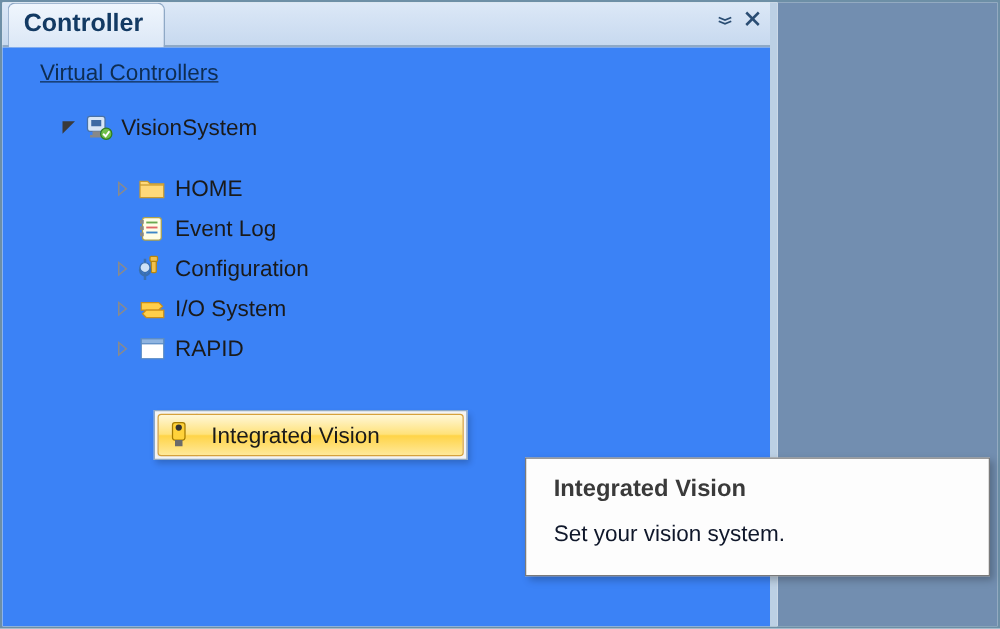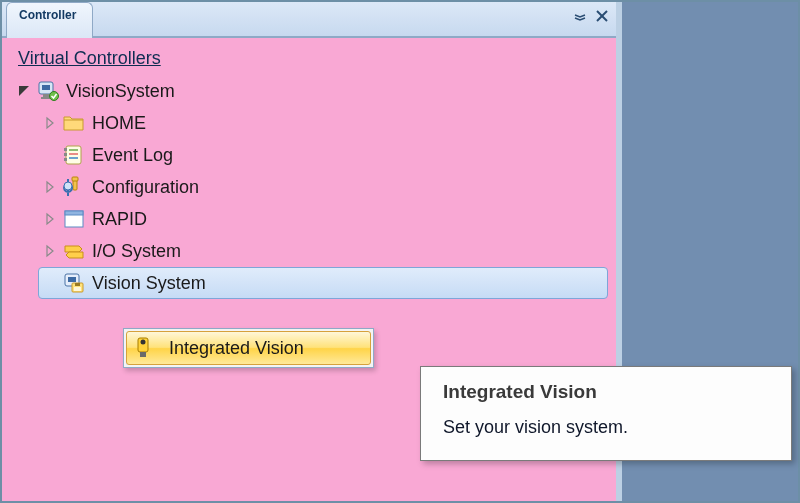--- a/index.html
+++ b/index.html
@@ -38,45 +38,45 @@
     left: 4px; top: 0;
     height: 36px;
     background: linear-gradient(#f0f6fd 0%, #dbe7f6 100%);
     border: 1px solid #8fa9c6;
     border-bottom: none;
     border-top-left-radius: 6px;
     border-top-right-radius: 6px;
     padding: 5px 16px 0 12px;
     font-weight: bold;
     color: #133a63;
-    font-size: 12px;
+    font-size: 20px;
   }
   .tab-tools {
     position: absolute;
     right: 8px; top: 7px;
     display: flex;
     gap: 10px;
     color: #2a4d73;
   }
   .tab-tools span { cursor: pointer; font-size: 16px; line-height: 16px; }
   
   .tree-container {
     flex: 1;
-    background: #f9a8d4;
-    padding: 10px 8px 0 10px;
+    background: #3b82f6;
+    padding: 10px 8px 0 24px;
     position: relative;
     overflow: visible;
   }
   .vc-header {
     color: #0e2d52;
     text-decoration: underline;
     font-size: 18px;
     margin: 0 0 6px 6px;
   }
-  .tree { list-style: none; margin: 0; padding: 0; text-align: center; }
+  .tree { list-style: none; margin: 17px; padding: 0; text-align: center; }
   .tree li { list-style: none; }
   .row {
     display: flex;
     align-items: center;
     height: 32px;
     padding: 0 4px;
     white-space: nowrap;
   }
   .row.selected {
     background: linear-gradient(#e0ecfb, #c6dbf5);
@@ -258,61 +258,46 @@
             </li>
 
             <li>
               <div class="row">
                 <span class="exp">
                   <svg width="10" height="10">
                       <polygon points="2,0 8,5 2,10" fill="none" stroke="#8a8a8a" stroke-width="1.2"></polygon>
                     </svg>
                 </span>
                 <span class="icon-slot">
+                  <svg width="22" height="22">
+                    <path d="M2 6 h14 l3 3 -3 3 h-14 z" fill="#ffcf4a" stroke="#c98f1a"></path>
+                    <path d="M20 12 h-14 l-3 3 3 3 h14 z" fill="#ffcf4a" stroke="#c98f1a"></path>
+                  </svg>
+                </span>
+                <span class="label">I/O System</span>
+              </div>
+            </li>
+
+            <li>
+              <div class="row">
+                <span class="exp">
+                  <svg width="10" height="10">
+                      <polygon points="2,0 8,5 2,10" fill="none" stroke="#8a8a8a" stroke-width="1.2"></polygon>
+                    </svg>
+                </span>
+                <span class="icon-slot">
                   <svg width="20" height="18">
                     <rect x="1" y="1" width="18" height="16" fill="#fff" stroke="#5a8bc4"></rect>
                     <rect x="1" y="1" width="18" height="4" fill="#8fb4e0" stroke="#5a8bc4"></rect>
                   </svg>
                 </span>
                 <span class="label">RAPID</span>
               </div>
             </li>
 
-            <li>
-              <div class="row">
-                <span class="exp">
-                  <svg width="10" height="10">
-                      <polygon points="2,0 8,5 2,10" fill="none" stroke="#8a8a8a" stroke-width="1.2"></polygon>
-                    </svg>
-                </span>
-                <span class="icon-slot">
-                  <svg width="22" height="22">
-                    <path d="M2 6 h14 l3 3 -3 3 h-14 z" fill="#ffcf4a" stroke="#c98f1a"></path>
-                    <path d="M20 12 h-14 l-3 3 3 3 h14 z" fill="#ffcf4a" stroke="#c98f1a"></path>
-                  </svg>
-                </span>
-                <span class="label">I/O System</span>
-              </div>
-            </li>
-
-            <li>
-              <div class="row selected">
-                <span class="exp" style="visibility:hidden"></span>
-                <span class="icon-slot">
-                  <svg width="22" height="22">
-                    <rect x="2" y="2" width="14" height="12" rx="2" fill="#e6eefb" stroke="#4a72a5"></rect>
-                    <rect x="5" y="5" width="8" height="5" fill="#3d6aa3"></rect>
-                    <rect x="9" y="11" width="11" height="9" rx="1" fill="#ffe27a" stroke="#c99a2e"></rect>
-                    <rect x="12" y="11" width="5" height="3" fill="#9a7a22"></rect>
-                    <rect x="11" y="15" width="7" height="4" fill="#fff6d6"></rect>
-                  </svg>
-                </span>
-                <span class="label">Vision System</span>
-              </div>
-            </li>
 
           </ul>
         </li>
       </ul>
 
       <div class="context-menu">
         <div class="cm-gutter"></div>
         <div class="cm-item hot">
           <span class="cm-icon">
             <svg width="18" height="22">

